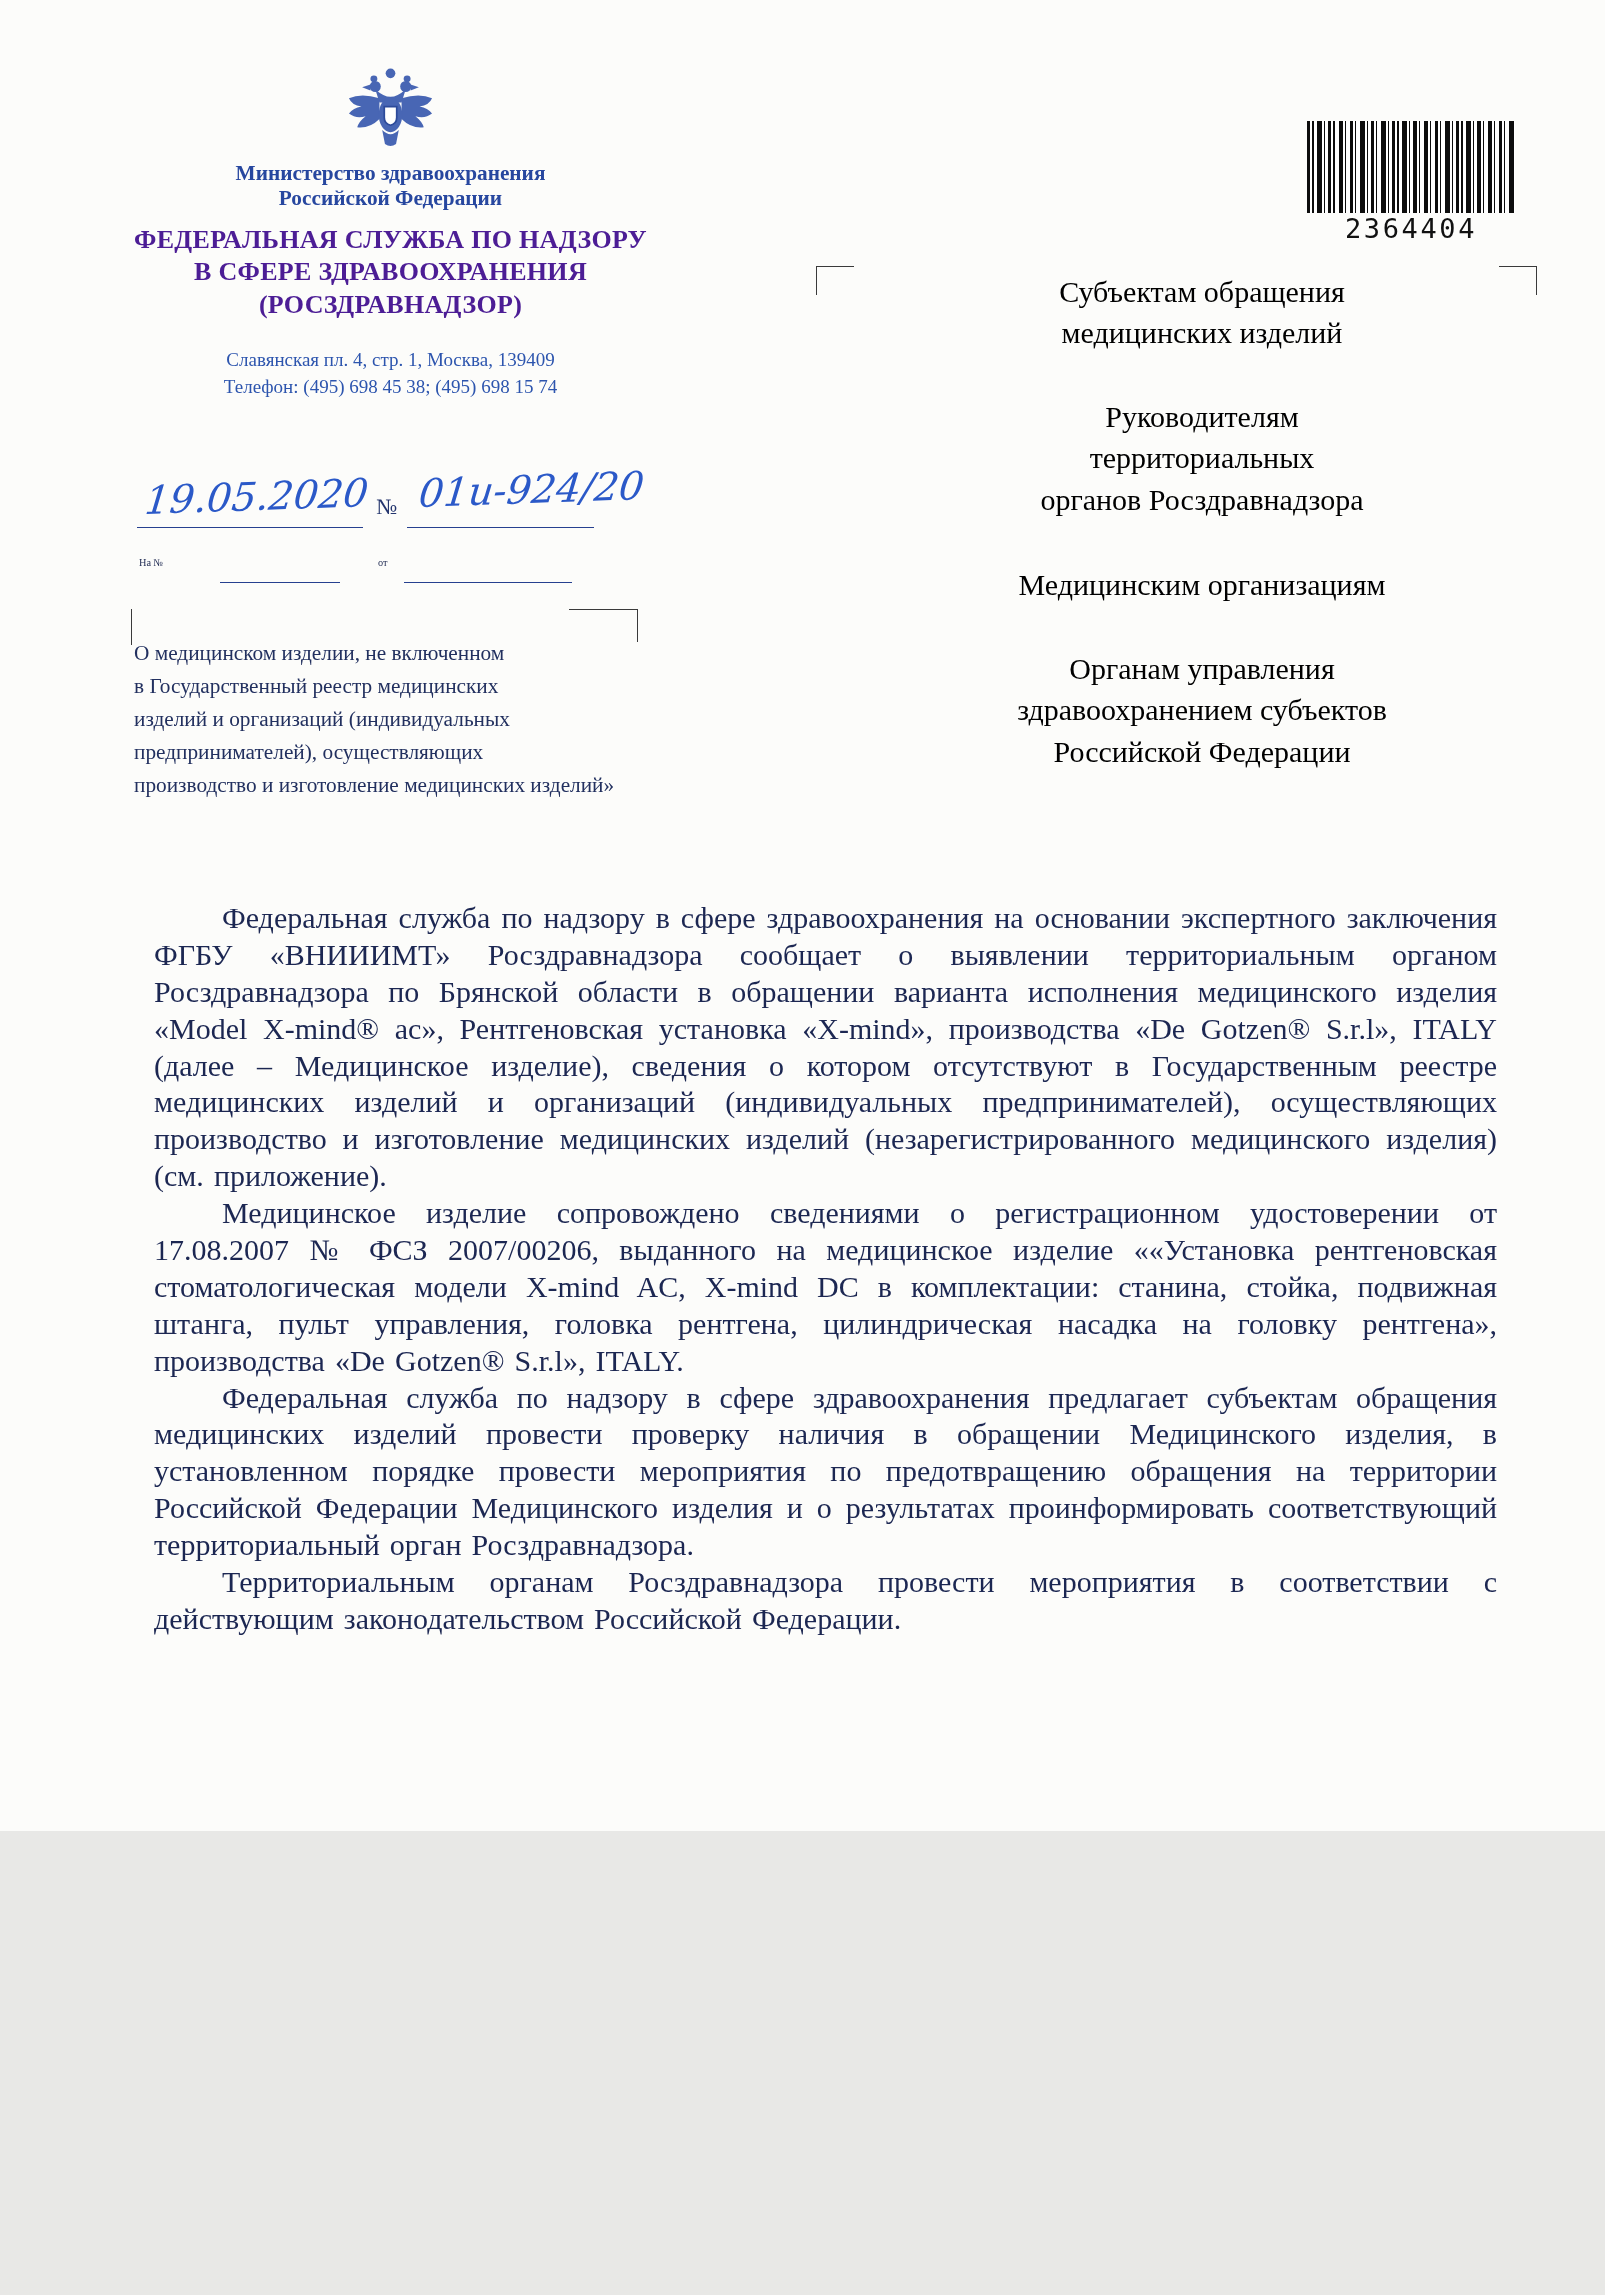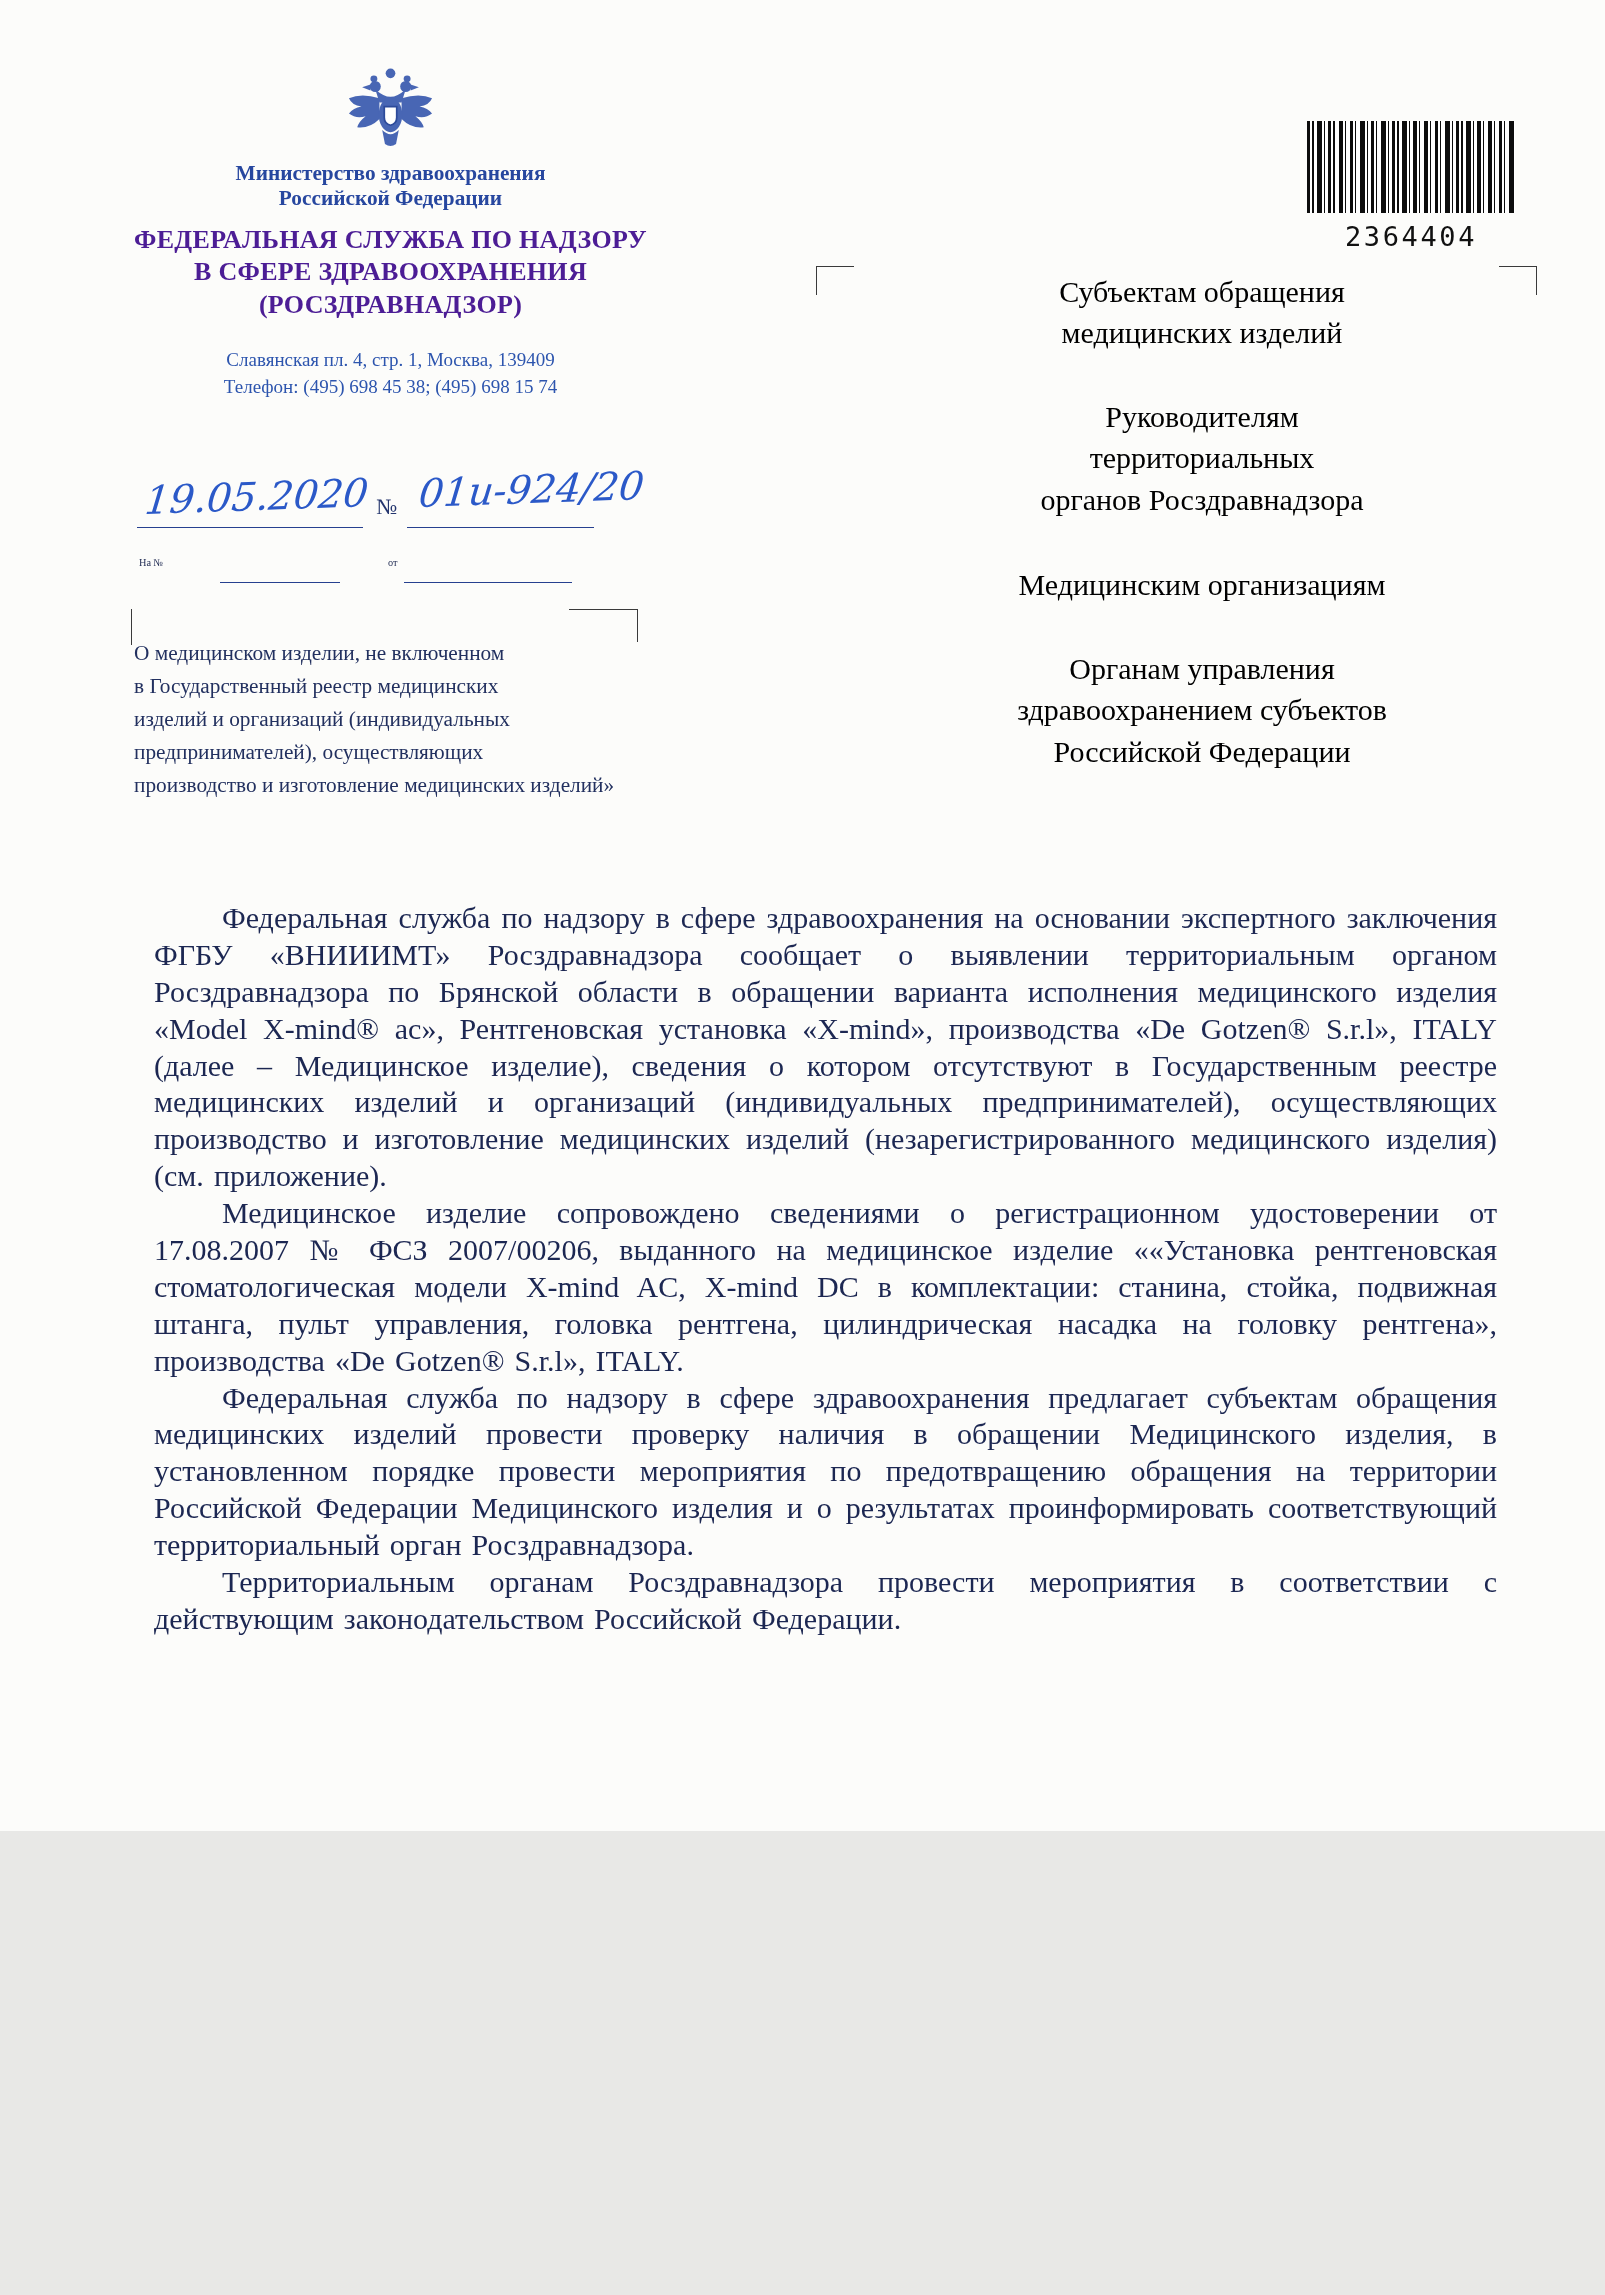--- a/index.html
+++ b/index.html
@@ -40,21 +40,21 @@
     white-space:nowrap;
   }
   .hand-date{left:145px;top:474px;}
   .hand-num{left:419px;top:467px;}
   .num-sign{position:absolute;left:376px;top:494px;font-size:22px;color:#24356e;}
   .u-line{position:absolute;border-bottom:1.9px solid #26408f;height:0;}
   .line-date{left:137px;top:527px;width:226px;}
   .line-num{left:407px;top:527px;width:187px;}
   .lbl-na{position:absolute;left:139px;top:557px;}
   .line-na{left:220px;top:582px;width:120px;}
-  .lbl-ot{position:absolute;left:388px;top:557px;}
+  .lbl-ot{position:absolute;left:378px;top:557px;}
   .line-ot{left:404px;top:582px;width:168px;}
   
   .mark{position:absolute;}
   .mark-subject-left{left:131px;top:609px;height:36px;border-left:1.9px solid #3a3a3a;}
   .mark-subject-right{left:569px;top:609px;width:68px;height:32px;border-top:1.9px solid #3a3a3a;border-right:1.9px solid #3a3a3a;}
   .mark-recip-left{left:816px;top:266px;width:37px;height:28.4px;border-top:1.9px solid #3a3a3a;border-left:1.9px solid #3a3a3a;}
   .mark-recip-right{left:1499px;top:266px;width:37px;height:28.4px;border-top:1.9px solid #3a3a3a;border-right:1.9px solid #3a3a3a;}
   
   .subject{
     position:absolute;left:134px;top:637px;width:569px;
@@ -67,21 +67,21 @@
     width:208px;height:92px;
     background:
       repeating-linear-gradient(90deg,
         #0d0d0d 0 3.2px,  #ffffff 3.2px 5.2px,
         #0d0d0d 5.2px 6.5px,#ffffff 6.5px 10.3px,
         #0d0d0d 10.3px 15px,#ffffff 15px 17px,
         #0d0d0d 17px 18px,#ffffff 18px 21.3px);
   }
   .barcode-num{
     font-family:"DejaVu Sans Mono", monospace;
-    font-size:27px;color:#111;letter-spacing:2.6px;margin-top:8px;
+    font-size:27px;color:#111;letter-spacing:2.6px;margin-top:0;
   }
   
   .recipient{
     position:absolute;left:840px;width:724px;
     text-align:center;font-size:30px;line-height:1.38;
     color:#000000;white-space:pre-line;
   }
   .r1{top:271px;}
   .r2{top:396px;}
   .r3{top:564px;}

